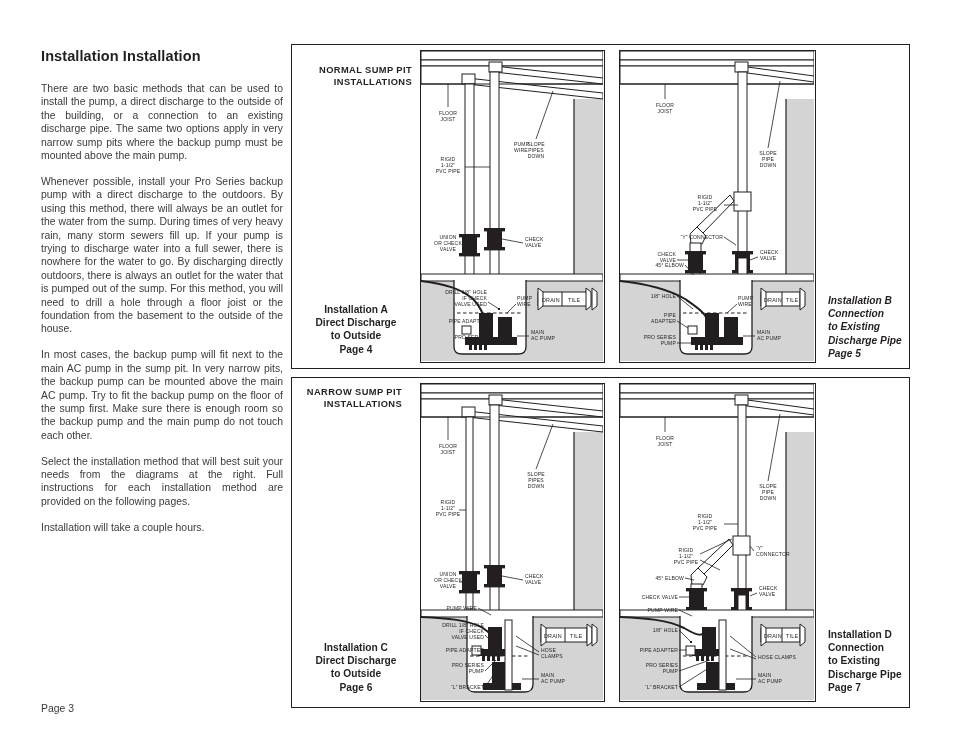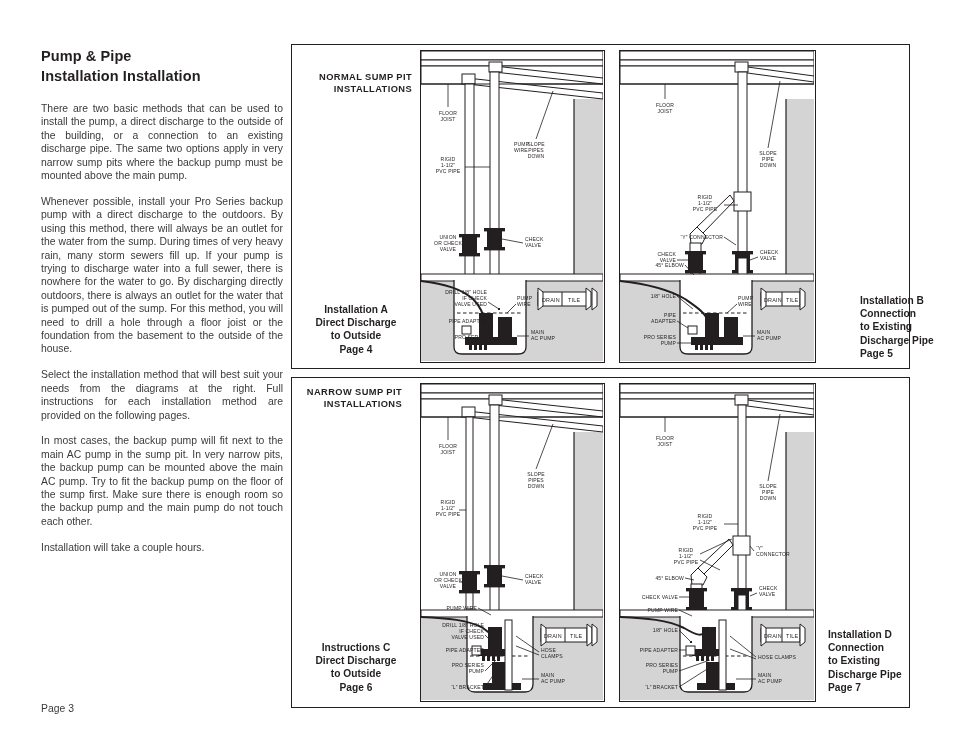--- a/index.html
+++ b/index.html
@@ -31,36 +31,35 @@
   .dwg svg{display:block;}
   svg text{font-family:"Liberation Sans",sans-serif;fill:#231f20;}
   .lbl{font-size:5.05px;letter-spacing:.15px;}
   .lbl-b{font-size:5.4px;letter-spacing:.2px;}
 </style>
 </head>
 <body>
 
 <div id="left-col">
   <div class="doc-title">
-    <div>Pump &amp; Pipe</div>
     <div>Installation Installation</div>
   </div>
   <div id="body-copy">
     <p class="para">There are two basic methods that can be used to install the pump, a direct discharge to the outside of the building, or a connection to an existing discharge pipe.  The same two options apply in very narrow sump pits where the backup pump must be mounted above the main pump.</p>
     <p class="para">Whenever possible, install your Pro Series backup pump with a direct discharge to the outdoors.  By using this method, there will always be an outlet for the water from the sump.  During times of very heavy rain, many storm sewers fill up.  If your pump is trying to discharge water into a full sewer, there is nowhere for the water to go.  By discharging directly outdoors, there is always an outlet for the water that is pumped out of the sump.  For this method, you will need to drill a hole through a floor joist or the foundation from the basement to the outside of the house.</p>
+    <p class="para">In most cases, the backup pump will fit next to the main AC pump in the sump pit.  In very narrow pits, the backup pump can be mounted above the main AC pump.  Try to fit the backup pump on the floor of the sump first.  Make sure there is enough room so the backup pump and the main pump do not touch each other.</p>
     <p class="para">Select the installation method that will best suit your needs from the diagrams at the right.  Full instructions for each installation method are provided on the following pages.</p>
-    <p class="para">In most cases, the backup pump will fit next to the main AC pump in the sump pit.  In very narrow pits, the backup pump can be mounted above the main AC pump.  Try to fit the backup pump on the floor of the sump first.  Make sure there is enough room so the backup pump and the main pump do not touch each other.</p>
     <p class="para">Installation will take a couple hours.</p>
   </div>
 </div>
 <div id="page-no">Page 3</div>
 
 <div class="panel" id="panel-top">
 
-  <div class="section-head" style="left:10px;top:26px;width:110px;">NORMAL SUMP PIT
+  <div class="section-head" style="left:10px;top:19px;width:110px;">NORMAL SUMP PIT
 INSTALLATIONS</div>
 
   <div class="caption r" style="left:8px;top:258px;width:112px;">
     <div>Installation A</div>
     <div>Direct Discharge</div>
     <div>to Outside</div>
     <div>Page 4</div>
   </div>
 
   <div class="dwg" style="left:128px;top:5px;width:185px;height:313px;">
@@ -165,21 +164,21 @@
     <text class="lbl" x="93" y="101">WIRE</text>
     <text class="lbl" x="110" y="283">MAIN</text>
     <text class="lbl" x="110" y="289">AC PUMP</text>
     <line x1="108" y1="285" x2="96" y2="285" stroke="#231f20" stroke-width=".8"></line>
     <text class="lbl" x="96" y="249">PUMP</text>
     <text class="lbl" x="96" y="255">WIRE</text>
     <line x1="95" y1="253" x2="86" y2="262" stroke="#231f20" stroke-width=".8"></line>
   </svg>
   </div>
 
-  <div class="caption l" style="left:568px;top:249px;width:80px;">
+  <div class="caption l" style="left:536px;top:249px;width:80px;font-style:italic;">
     <div>Installation B</div>
     <div>Connection</div>
     <div>to Existing</div>
     <div>Discharge Pipe</div>
     <div>Page 5</div>
   </div>
 
   <div class="dwg" style="left:327px;top:5px;width:197px;height:313px;">
   <svg width="194" height="310" viewBox="0 0 194 310">
     <rect x="0" y="229" width="194" height="81" fill="#d4d4d4"></rect>
@@ -289,21 +288,21 @@
   </svg>
   </div>
 </div>
 
 <div class="panel" id="panel-bottom">
 
   <div class="section-head" style="left:0;top:8px;width:110px;">NARROW SUMP PIT
 INSTALLATIONS</div>
 
   <div class="caption r" style="left:8px;top:263px;width:112px;">
-    <div>Instructions C</div>
+    <div>Installation C</div>
     <div>Direct Discharge</div>
     <div>to Outside</div>
     <div>Page 6</div>
   </div>
 
   <div class="dwg" style="left:128px;top:5px;width:185px;height:319px;">
   <svg width="182" height="316" viewBox="0 0 182 316">
     <rect x="0" y="232" width="182" height="84" fill="#d4d4d4"></rect>
     <rect x="153" y="48" width="29" height="184" fill="#d4d4d4"></rect>
     <g fill="#fff" stroke="#231f20" stroke-width="1">

